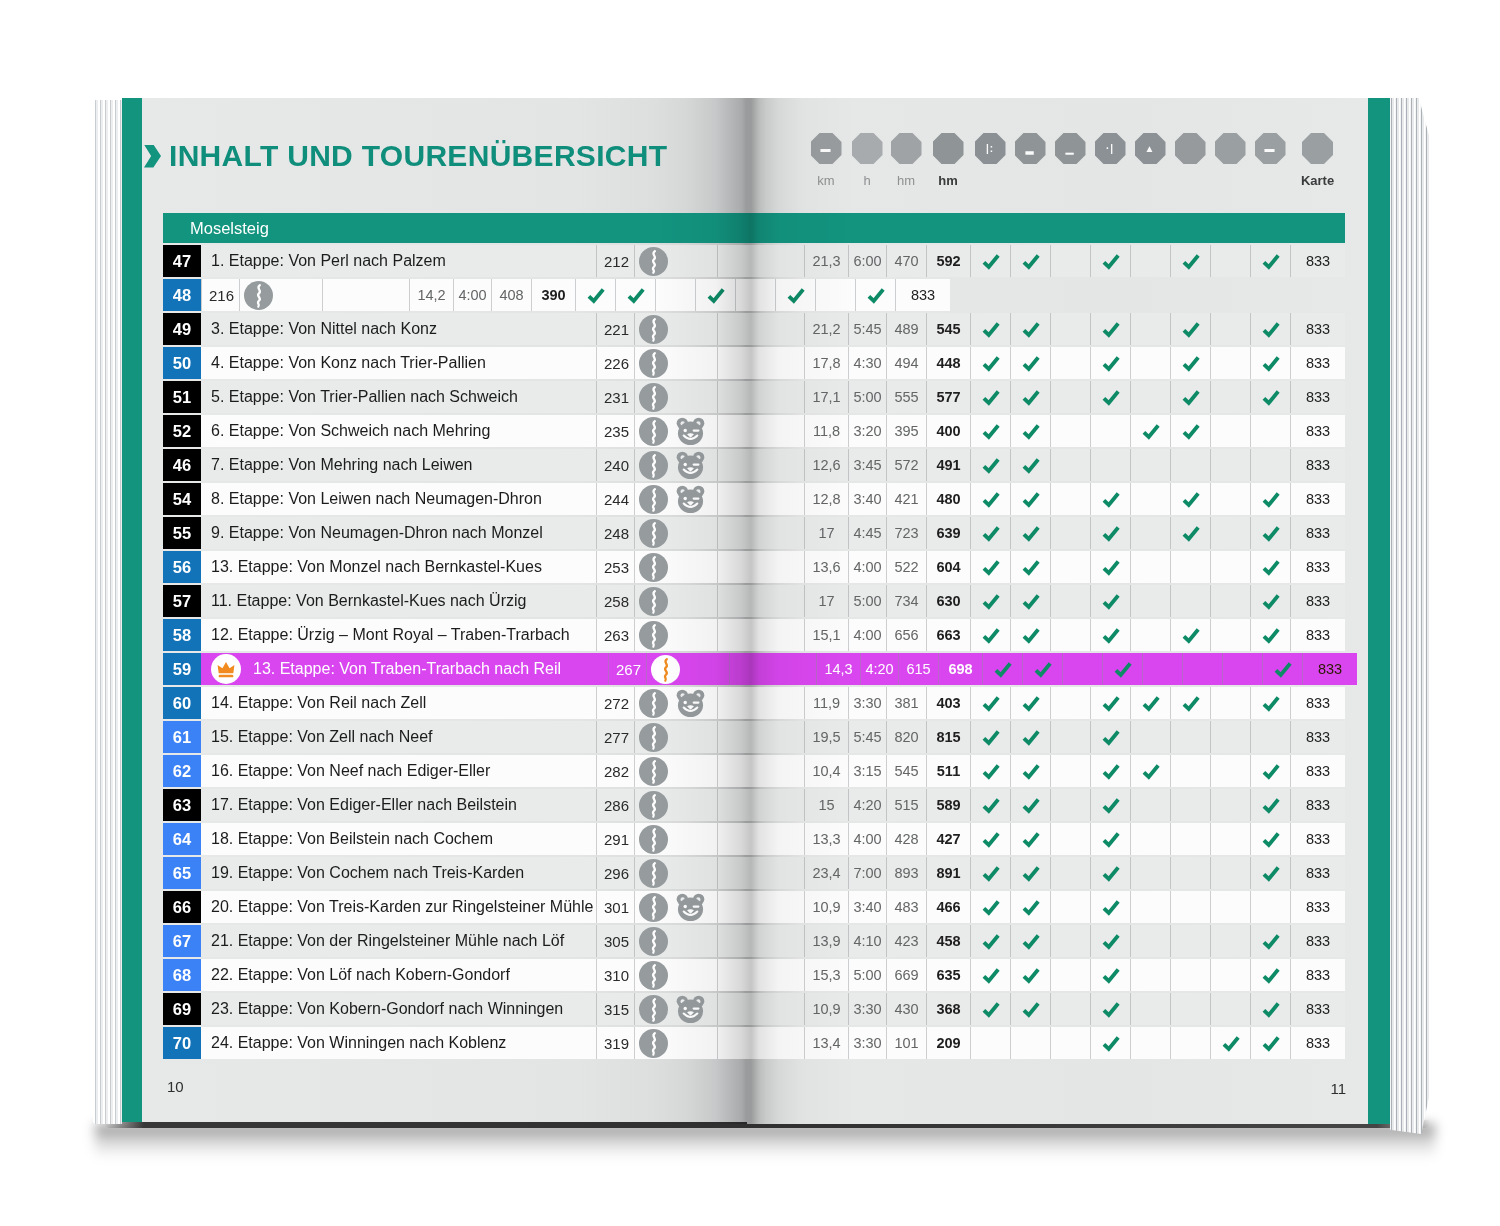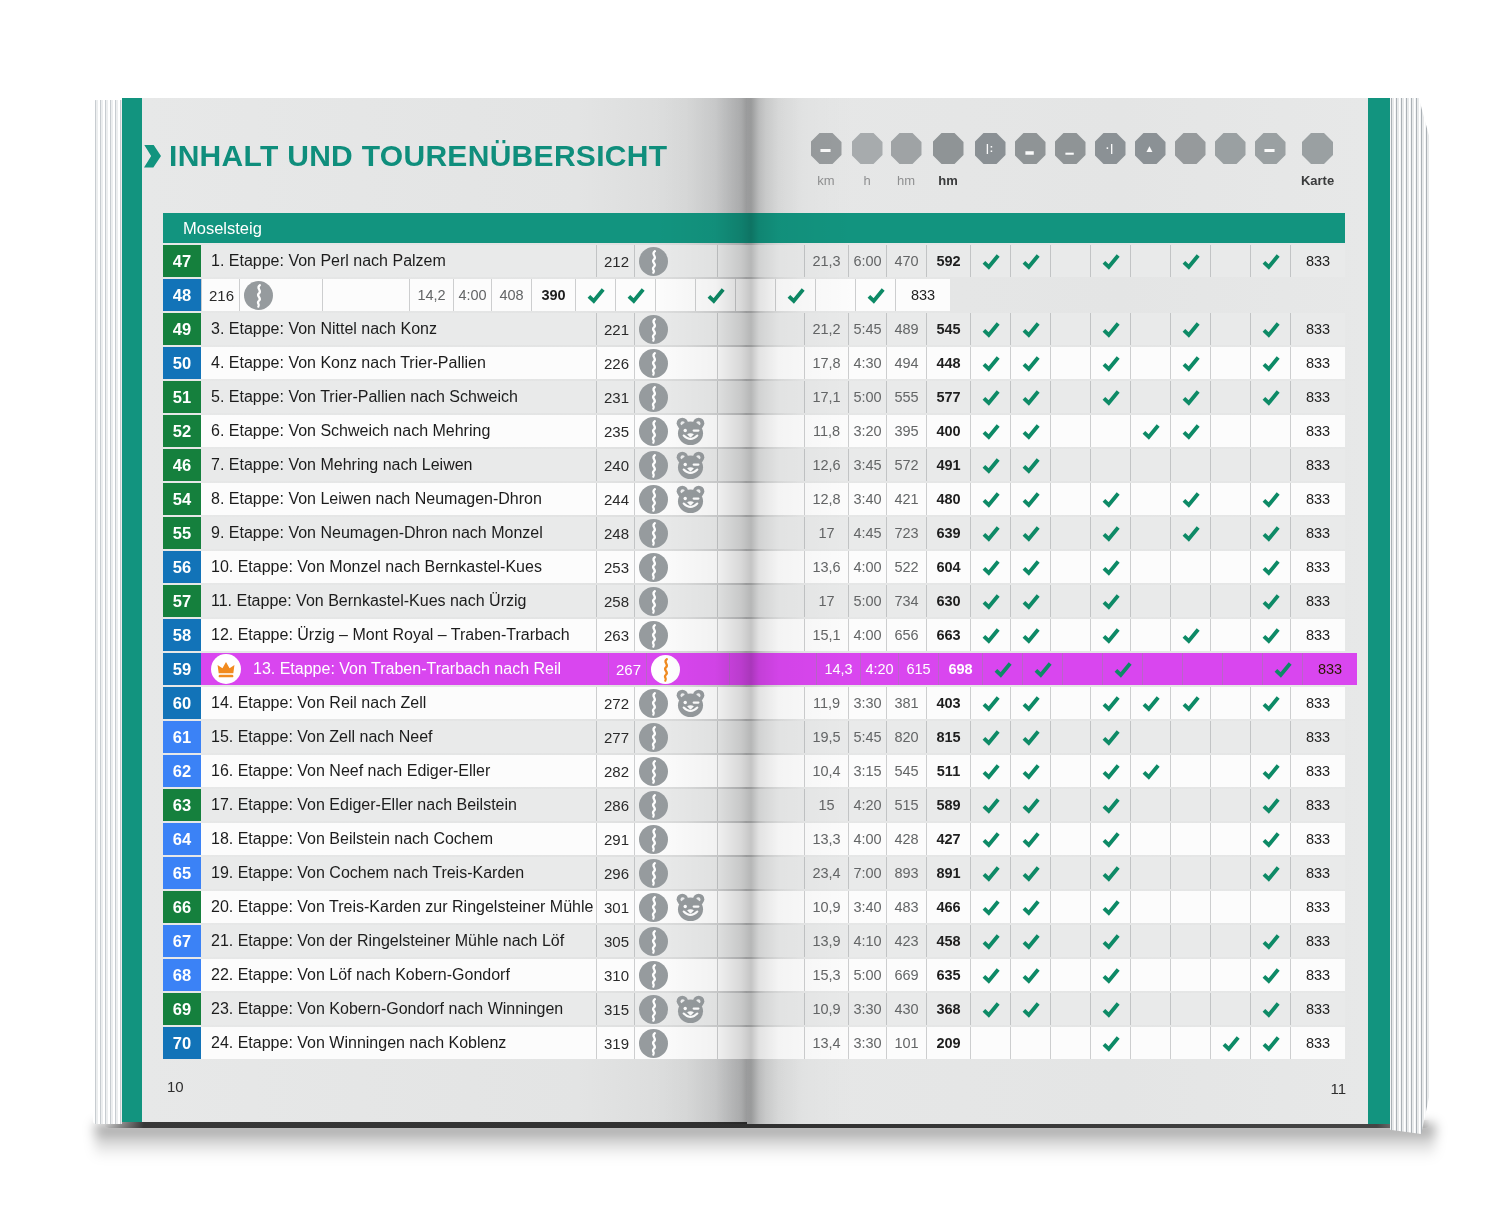--- a/index.html
+++ b/index.html
@@ -42,30 +42,30 @@
   .icon-cell{display:flex;flex-direction:column;align-items:center;justify-content:flex-start;}
   .octagon{width:31px;height:31px;display:flex;align-items:center;justify-content:center;
     clip-path:polygon(29% 0,71% 0,100% 29%,100% 71%,71% 100%,29% 100%,0 71%,0 29%);}
   .octagon span{color:rgba(255,255,255,.95);font-size:10px;font-weight:bold;line-height:1;letter-spacing:1px;}
   .iconlab{margin-top:9px;font-size:13px;color:#8f9091;height:16px;line-height:16px;}
   .iconlab.strong{color:#3a3b3c;font-weight:bold;}
 
   
   .table{position:absolute;left:163px;top:213px;width:1182px;z-index:5;}
   .section-bar{height:30px;background:#12947f;color:#ffffff;font-size:16.5px;
-    line-height:30px;padding-left:20px;box-sizing:border-box;}
+    line-height:30px;padding-left:27px;box-sizing:border-box;}
   .row{display:flex;height:32px;margin-top:2px;align-items:stretch;position:relative;}
   .row.alt .cellbg{background:#e9eaea;}
   .row.plain .cellbg{background:#fcfcfc;}
   .row.highlight .cellbg{background:#d946ef;}
   .row.highlight{width:calc(100% + 12px);}
   .cell{display:flex;align-items:center;box-sizing:border-box;}
   .bL{border-left:1px solid rgba(140,144,146,.42);}
   .cell-num{width:38px;justify-content:center;color:#fff;font-weight:bold;font-size:16.5px;}
-  .num-red{background:#15803d;}  .num-blue{background:#1273b8;}  .num-black{background:#3b82f6;}
+  .num-red{background:#000000;}  .num-blue{background:#1273b8;}  .num-black{background:#3b82f6;}
   .cell-title{flex:1;padding-left:10px;font-size:16px;color:#1c1c1c;white-space:nowrap;overflow:hidden;}
   .row.highlight .cell-title{color:#ffffff;}
   .crown-wrap{margin-right:12px;display:flex;align-items:center;}
   .cell-page{width:38px;justify-content:flex-end;padding-right:5px;font-size:15px;color:#2a2a2a;}
   .row.highlight .cell-page{color:#ffffff;padding-left:28px;}
   .cell-trail{width:38px;justify-content:center;}
   .cell-bear{width:45px;justify-content:flex-start;padding-left:2px;}
   .cell-gutter{width:87px;}
   .cell-stat{justify-content:center;font-size:14.5px;color:#636566;}
   .cell-km{width:44px;} .cell-h{width:38px;} .cell-hm1{width:40px;}
@@ -627,21 +627,21 @@
           <div class="cell cell-check cellbg bL">
             <svg viewBox="0 0 24 24" width="20" height="20">
               <path d="M3.5 13.6 L9.3 19.2 L20.6 5.4" fill="none" stroke="#0d8a66" stroke-width="4.6"></path>
             </svg>
           </div>
           <div class="cell cell-karte cellbg bL">833</div>
         </div>
         <div class="row plain">
           <div class="cell cell-num num-blue">56</div>
           <div class="cell cell-title cellbg">
-            <span>10. Etappe: Von Monzel nach Bernkastel-Kues</span>
+            <span>13. Etappe: Von Monzel nach Bernkastel-Kues</span>
           </div>
           <div class="cell cell-page cellbg bL">253</div>
           <div class="cell cell-trail cellbg bL">
             <svg viewBox="0 0 32 32" width="29" height="29">
               <circle cx="16" cy="16" r="16" fill="#969b9e"></circle>
               <path d="M17.5 4.5 C12.5 8 20.5 10.5 16.5 13.7 C12.8 16.7 20.3 18.6 16.5 21.8 C13.2 24.6 18.2 25.6 15.8 28.3" fill="none" stroke="#ffffff" stroke-width="2.5" stroke-linecap="round"></path>
             </svg>
           </div>
           <div class="cell cell-bear cellbg"></div>
           <div class="cell cell-gutter cellbg bL"></div>

